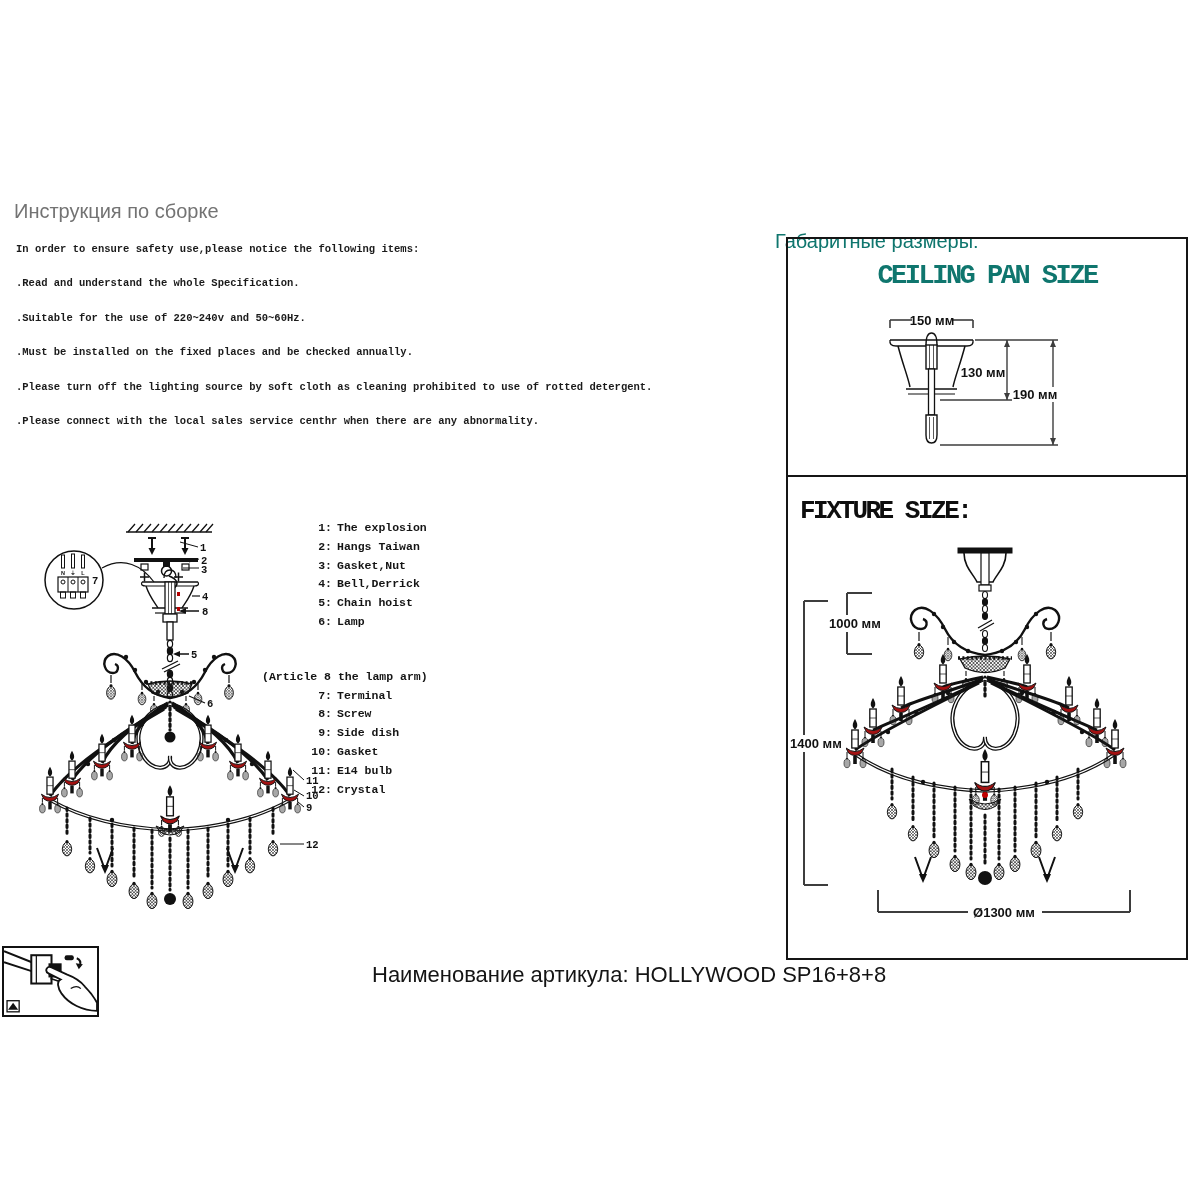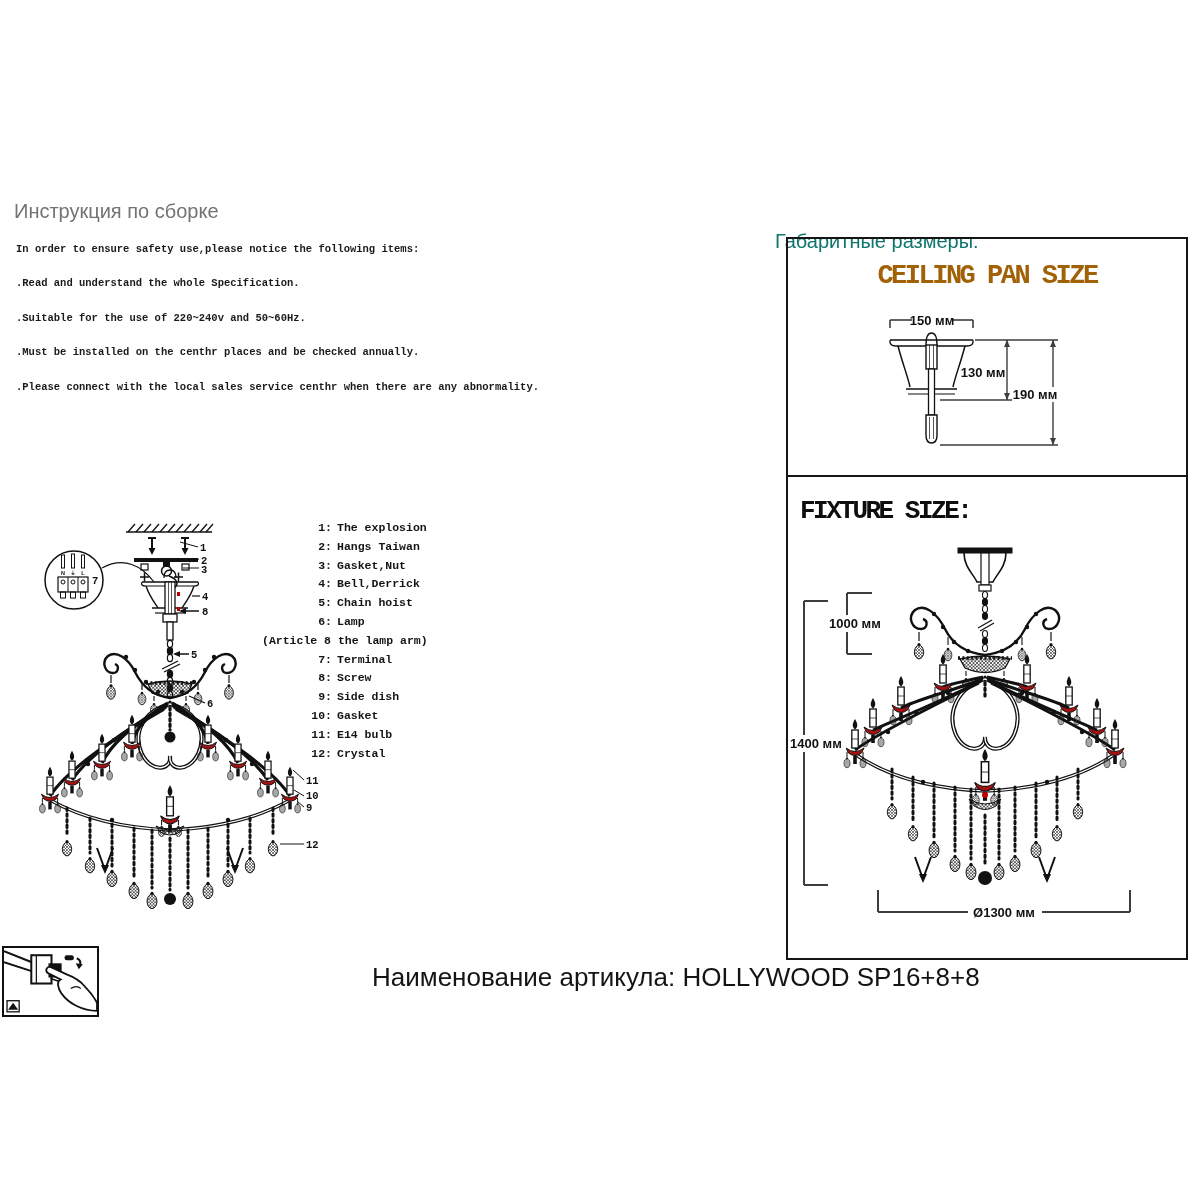--- a/index.html
+++ b/index.html
@@ -9,50 +9,51 @@
   #assembly-title{left:14px;top:200px;font-size:20px;color:#737373;}
   #dims-title{left:775px;top:190px;font-size:20px;color:#0f766e;margin-top:40px;}
   #safety{left:16px;top:232px;width:660px;font-family:"Liberation Mono",monospace;
           font-size:10.5px;font-weight:bold;color:#1a1a1a;}
   #safety p{margin:0;line-height:34.4px;white-space:nowrap;}
   #parts-list{left:306px;top:519px;font-family:"Liberation Mono",monospace;
               font-size:11.5px;font-weight:bold;color:#141414;}
   .part-row{display:flex;line-height:18.8px;white-space:nowrap;}
   .part-num{width:26px;text-align:right;}
   .part-label{margin-left:5px;text-align:center;}
-  .part-row.outdent{margin-left:-75px;}
+  .part-row.outdent{margin-left:-75px;margin-top:36px;}
   #dim-box{left:786px;top:237px;width:398px;height:719px;border:2px solid #151515;}
   #ceiling-heading{left:0;top:22px;width:100%;text-align:center;
       font-family:"Liberation Mono",monospace;font-weight:bold;font-size:27px;
-      letter-spacing:-2.5px;color:#a16207;white-space:nowrap;}
+      letter-spacing:-2.5px;color:#0f766e;white-space:nowrap;}
   #box-divider{left:0;top:236px;width:100%;border-top:2px solid #151515;height:0;}
   #fixture-heading{left:12px;top:246px;font-family:"Liberation Mono",monospace;
       font-weight:bold;font-size:26px;letter-spacing:-2.5px;color:#0e0e0e;white-space:nowrap;margin-top:11px;}
   #ceiling-svg{left:72px;top:66px;}
   #fixture-svg{left:0px;top:298px;}
   #diagram-svg{left:22px;top:518px;}
   #pictogram{left:2px;top:946px;width:93px;height:67px;border:2px solid #111;}
-  #article-line{left:372px;top:962px;font-size:26px;color:#141414;white-space:nowrap;}
+  #article-line{left:372px;top:962px;font-size:22px;color:#141414;white-space:nowrap;}
   svg text{font-family:"Liberation Sans",sans-serif;}
   .dimtxt{font-size:13px;font-weight:bold;fill:#111;}
   .callout{font-family:"Liberation Mono",monospace;font-size:10.5px;font-weight:bold;fill:#111;}
   .tiny{font-size:5.5px;font-weight:bold;fill:#111;}
 </style>
 </head>
 <body>
 
 <div id="page">
 
   <div class="abs" id="assembly-title">Инструкция по сборке</div>
 
   <div class="abs" id="safety">
     <p>In order to ensure safety use,please notice the following items:</p>
     <p>.Read and understand the whole Specification.</p>
     <p>.Suitable for the use of 220~240v and 50~60Hz.</p>
-    <p>.Must be installed on the centhr places and be checked annually.</p>
+    <p>.Must be installed on the fixed places and be checked annually.</p>
+    <p>.Please turn off the lighting source by soft cloth as cleaning prohibited to use of rotted detergent.</p>
     <p>.Please connect with the local sales service centhr when there are any abnormality.</p>
   </div>
 
   <svg class="abs" id="diagram-svg" width="320" height="452" viewBox="0 0 320 452">
     <defs>
       <pattern id="hatch" patternUnits="userSpaceOnUse" width="3.5" height="3.5">
         <path d="M0,3.5 L3.5,0 M0,0 L3.5,3.5" stroke="#222" stroke-width="0.7"></path>
       </pattern>
       <g id="drop">
         <circle cx="0" cy="-3" r="1.8" fill="#111"></circle>

